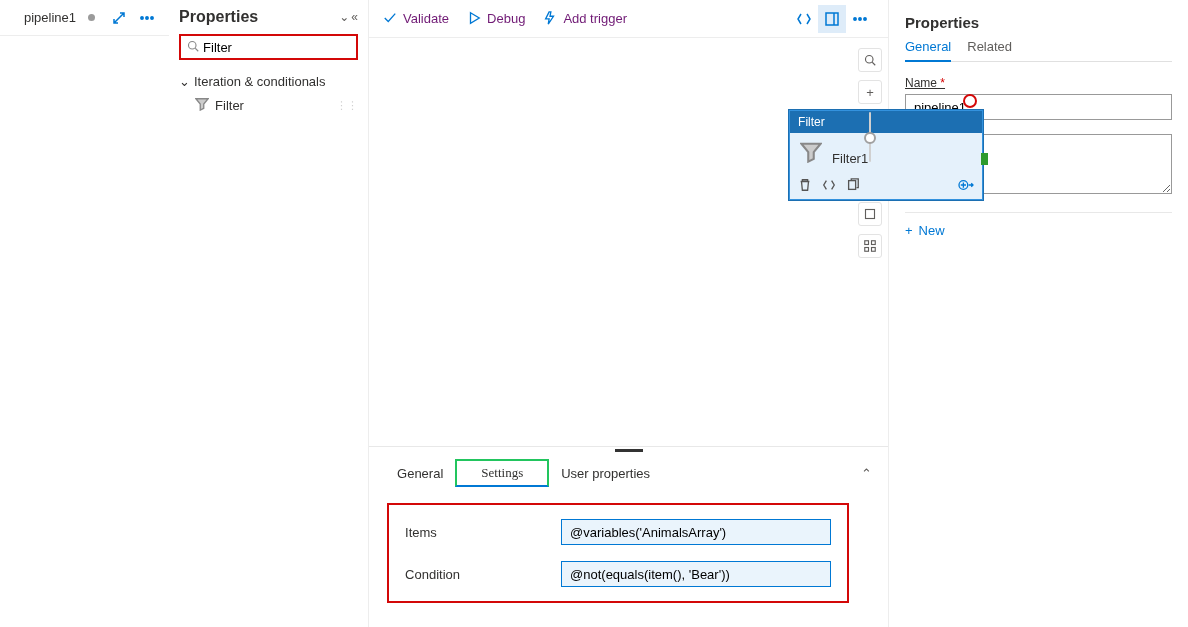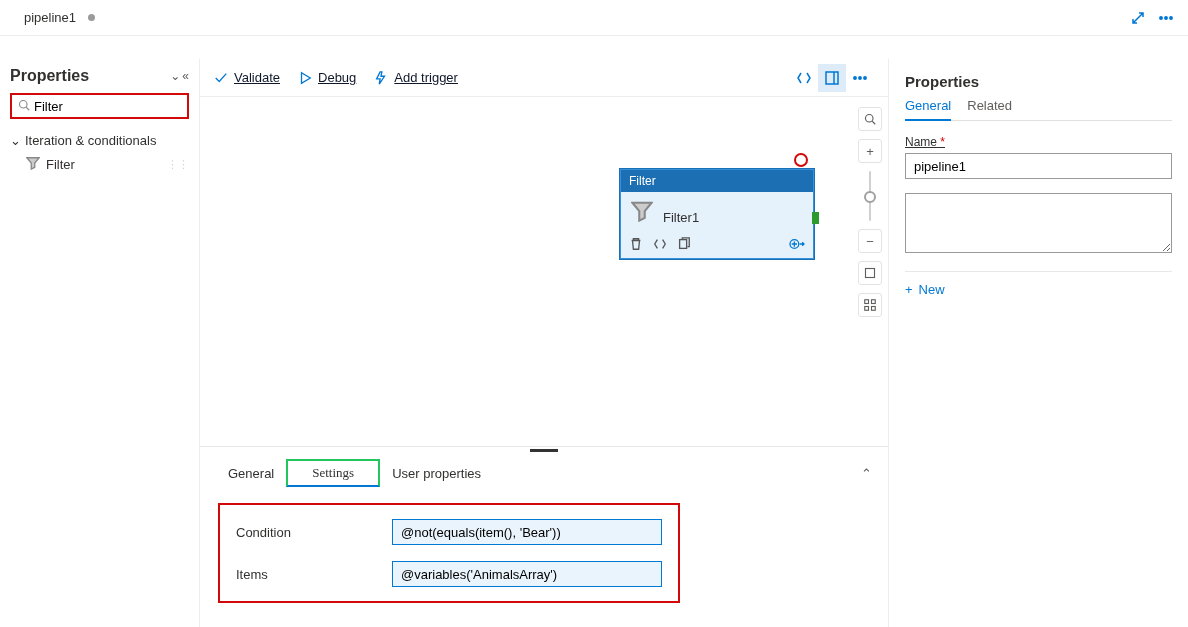--- a/index.html
+++ b/index.html
@@ -1,18 +1,18 @@
 <!DOCTYPE html>
 <html><head>
 <meta charset="utf-8">
 <style>
 * { box-sizing: border-box; margin: 0; padding: 0; font-family: "Segoe UI", Arial, sans-serif; }
 body { background: #fff; color: #323130; font-size: 13px; width: 1188px; height: 627px; overflow: hidden; }
 
-.app { display: flex; flex-direction: column; height: 100%; gap: 23px; }
+.app { display: flex; flex-direction: row; height: 100%; }
 
 
 .tabbar { display: flex; align-items: center; height: 36px; border-bottom: 1px solid #ededed; padding: 0 8px; }
 .tab { display: flex; align-items: center; gap: 6px; padding: 0 10px; height: 100%; }
 .tab .dot { width: 7px; height: 7px; border-radius: 50%; background: #9b9b9b; margin-left: 6px; }
 .tab-spacer { flex: 1; }
 .icon-btn { width: 28px; height: 28px; display: flex; align-items: center; justify-content: center; cursor: pointer; color: #0078d4; }
 .icon-btn svg { width: 16px; height: 16px; }
 
 .main-row { display: flex; flex: 1; min-height: 0; }
@@ -24,21 +24,21 @@
 .side .chev { display:flex; gap:2px; color:#605e5c; font-size:12px;}
 .search-box { border: 2px solid #d30808; display: flex; align-items: center; height: 26px; padding: 0 6px; margin-bottom: 10px; }
 .search-box input { border: none; outline: none; font-size: 13px; flex:1; background: transparent; }
 .tree-cat { display:flex; align-items:center; gap:4px; font-size: 13px; padding: 4px 0; cursor: pointer;}
 .tree-item { display:flex; align-items:center; gap:6px; padding: 4px 0 4px 16px; font-size:13px; cursor:grab; }
 .tree-item .grip { margin-left:auto; color:#d0d0d0; font-size:11px;}
 
 
 .center { flex:1; display:flex; flex-direction: column; min-width:0;}
 .toolbar { height: 38px; display:flex; align-items:center; border-bottom:1px solid #ededed; padding: 0 14px; gap: 18px; }
-.tb-btn { display:flex; align-items:center; gap:6px; color:#0f172a; cursor:pointer; font-size:13px;text-decoration:underline;}
+.tb-btn { display:flex; gap:6px; color:#701a75; cursor:pointer; font-size:13px;}
 .tb-btn svg { width:14px; height:14px; color:#0078d4;}
 .tb-spacer { flex:1;}
 .tb-right .icon-btn{ color:#0078d4;}
 .tb-right .icon-btn.active{ background:#deecf9;}
 
 .canvas-wrap { flex:1; display:flex; position:relative; min-height:0;}
 .canvas { flex:1; position:relative; background:#fff;}
 .canvas-tools { width:36px; display:flex; flex-direction:column; align-items:center; gap:8px; padding-top:10px;}
 .ctool { width:24px; height:24px; border:1px solid #e3e3e3; border-radius:3px; display:flex; align-items:center; justify-content:center; color:#605e5c; font-size:13px; cursor:pointer;}
 .ctool-line { width:2px; height:50px; background:#d0d0d0; border-radius:2px; position:relative;}
@@ -260,26 +260,26 @@
         <div class="bp-tabs">
           <div class="bp-tab">General</div>
           <div class="bp-tab active bp-tab-hi">Settings</div>
           <div class="bp-tab">User properties</div>
           <div class="bp-spacer"></div>
           <div class="bp-collapse">⌃</div>
         </div>
         <div class="bp-content">
           <div class="bp-rowgroup">
             <div class="bp-row">
+              <label>Items</label>
+              <input class="expr-input" type="text" value="@variables('AnimalsArray')" style="">
+            </div>
+            <div class="bp-row">
               <label>Condition</label>
               <input class="expr-input" type="text" value="@not(equals(item(), 'Bear'))" style="">
-            </div>
-            <div class="bp-row">
-              <label>Items</label>
-              <input class="expr-input" type="text" value="@variables('AnimalsArray')" style="">
             </div>
           </div>
         </div>
       </div>
     </div>
 
     <div class="right">
       <h3>Properties</h3>
       <div class="rtabs">
         <div class="rtab active">General</div>

